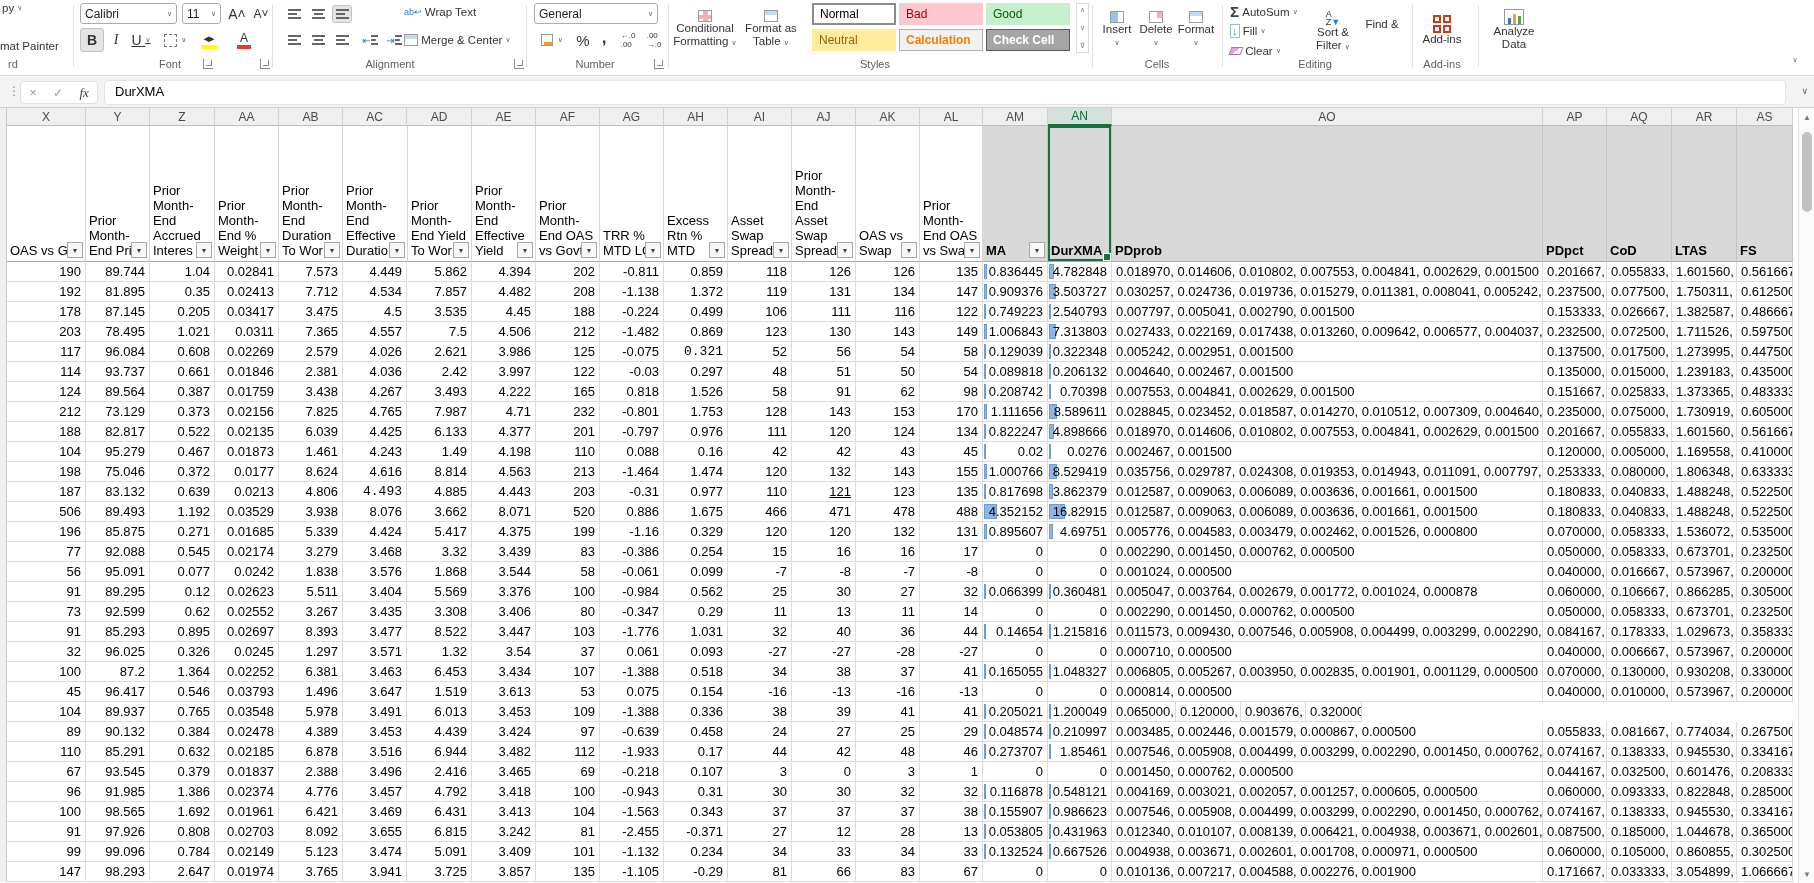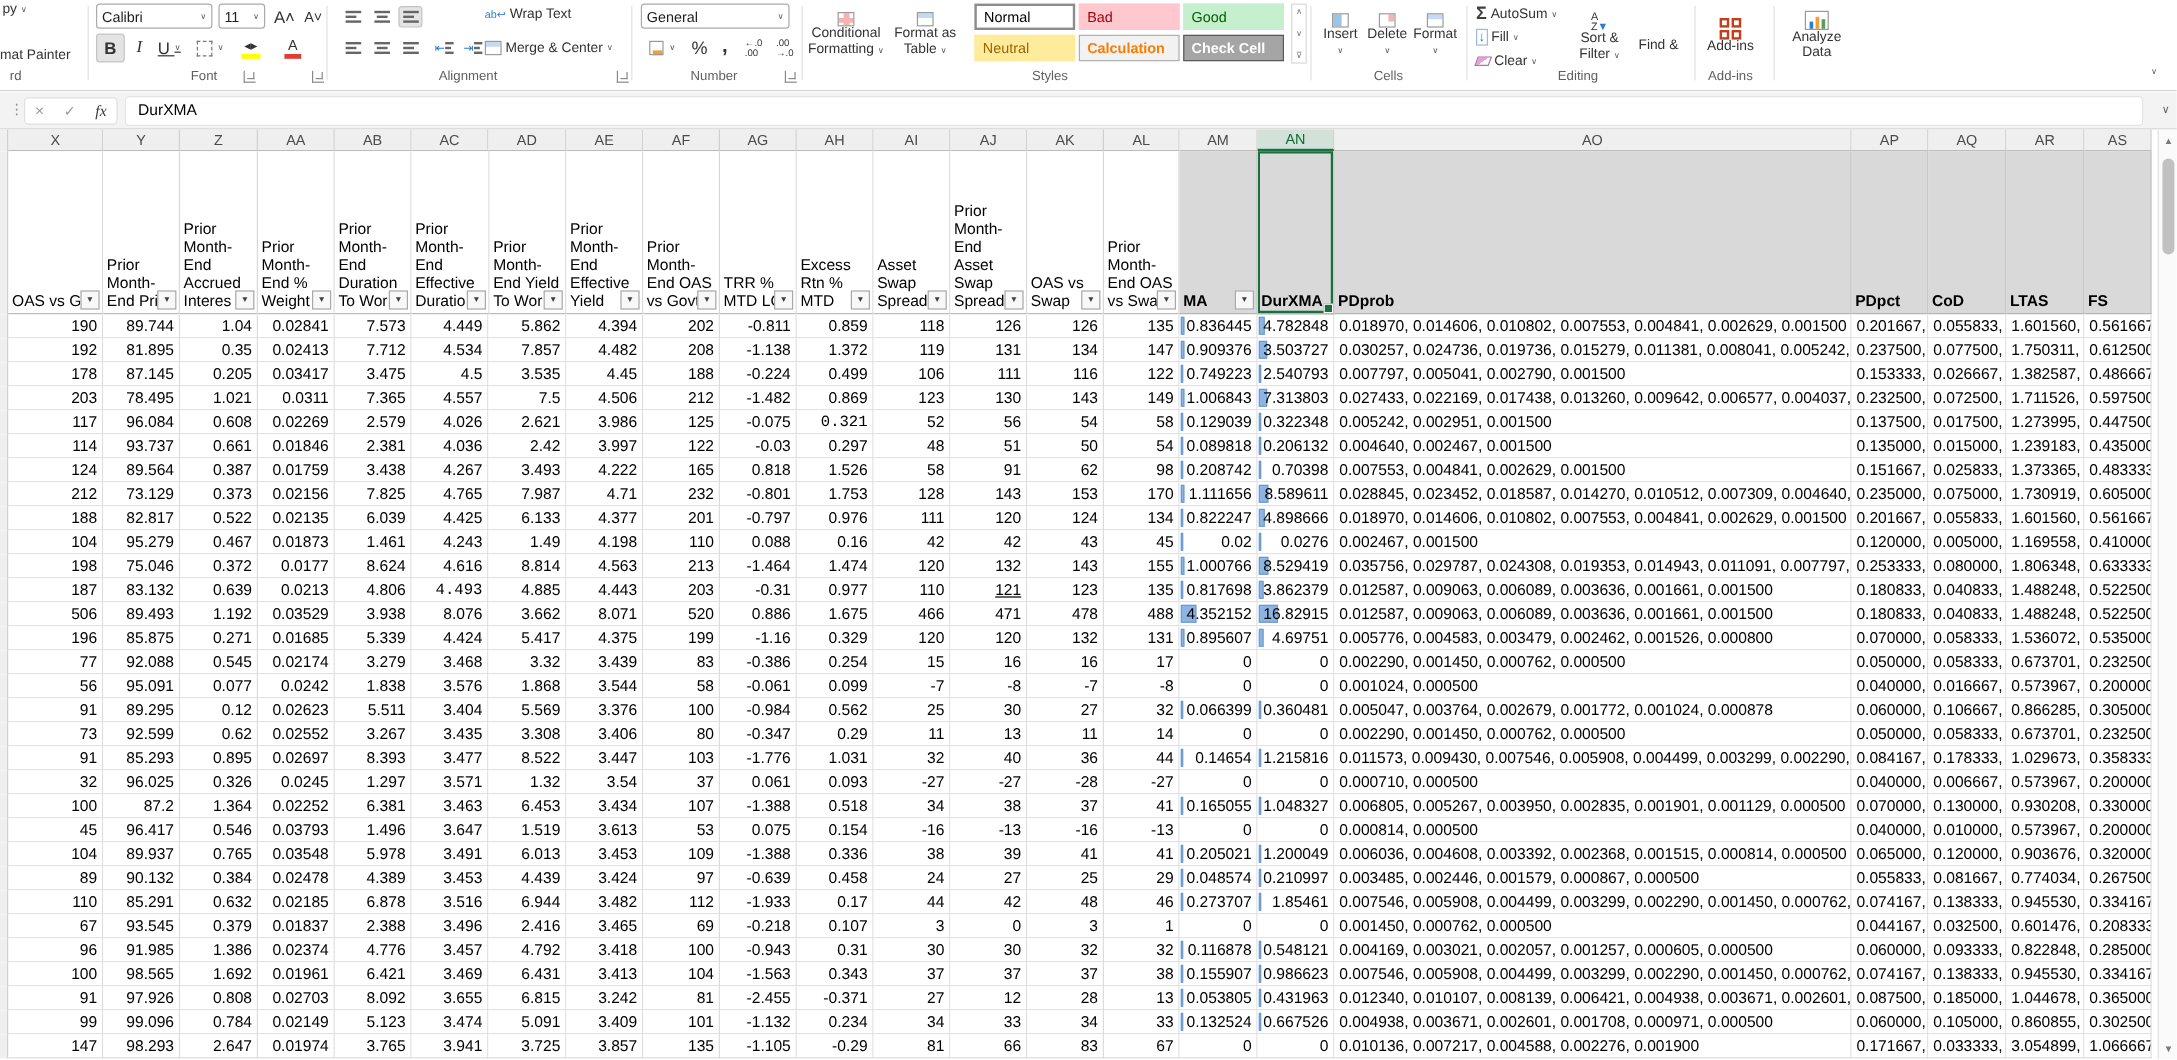--- a/index.html
+++ b/index.html
@@ -205,21 +205,21 @@
     <div class="vdiv" style="left:1222px;"></div>
 
     <div class="btn rtxt" style="left:1230px;top:3px;"><span class="sigma">Σ</span>&nbsp;<span>AutoSum</span>&nbsp;<span class="chev">∨</span></div>
     <div class="btn rtxt" style="left:1230px;top:24px;"><span style="color:#2B7CD3;font-size:11px;border:1px solid #9CB9DC;padding:0 1px;">↓</span>&nbsp;<span>Fill</span>&nbsp;<span class="chev">∨</span></div>
     <div class="btn rtxt" style="left:1230px;top:45px;"><span style="width:12px;height:8px;background:linear-gradient(135deg,#E8A0D8 50%,#fff 50%);border:1px solid #B070A8;transform:skewX(-20deg);display:inline-block;"></span>&nbsp;<span>Clear</span>&nbsp;<span class="chev">∨</span></div>
     <div class="btn rtxt" style="left:1310px;top:2px;width:46px;height:58px;flex-direction:column;line-height:13px;">
       <span style="font-size:9px;line-height:8px;color:#333;">A<br>Z<span style="color:#2B7CD3;">▼</span></span>
       <span>Sort &amp;</span>
       <span><span>Filter</span> <span class="chev">∨</span></span>
     </div>
-    <div class="btn rtxt" style="left:1358px;top:14px;width:48px;height:58px;flex-direction:column;line-height:13px;gap:48px;">
+    <div class="btn rtxt" style="left:1358px;top:0;width:48px;height:58px;flex-direction:column;line-height:13px;gap:48px;">
       <span class="magnifier"></span>
       <span>Find &amp;</span>
       <span><span>Select</span> <span class="chev">∨</span></span>
     </div>
     <div class="grouplabel" style="left:1285px;width:60px;">Editing</div>
     <div class="vdiv" style="left:1412px;"></div>
 
     <div class="btn rtxt" style="left:1420px;top:2px;width:44px;height:56px;flex-direction:column;line-height:13px;">
       <span style="width:18px;height:18px;display:inline-block;background:
         linear-gradient(#fff,#fff) 0 0/8px 8px no-repeat, linear-gradient(#fff,#fff) 10px 0/8px 8px no-repeat,
@@ -936,21 +936,20 @@
           <div class="dcell r" style="width: 64px;"><span class="dval">3.453</span></div>
           <div class="dcell r" style="width: 64px;"><span class="dval">109</span></div>
           <div class="dcell r" style="width: 64px;"><span class="dval">-1.388</span></div>
           <div class="dcell r" style="width: 64px;"><span class="dval">0.336</span></div>
           <div class="dcell r" style="width: 64px;"><span class="dval">38</span></div>
           <div class="dcell r" style="width: 64px;"><span class="dval">39</span></div>
           <div class="dcell r" style="width: 64px;"><span class="dval">41</span></div>
           <div class="dcell r" style="width: 63px;"><span class="dval">41</span></div>
           <div class="dcell r" style="width: 65px;"><div class="dbar" style="width: 2px;"></div><span class="dval">0.205021</span></div>
           <div class="dcell r" style="width: 64px;"><div class="dbar" style="width: 2px;"></div><span class="dval">1.200049</span></div>
-          <div class="dcell l" style="width: 431px;"><span class="dval">0.006036, 0.004608, 0.003392, 0.002368, 0.001515, 0.000814, 0.000500</span></div>
           <div class="dcell l" style="width: 64px;"><span class="dval">0.065000,</span></div>
           <div class="dcell l" style="width: 65px;"><span class="dval">0.120000,</span></div>
           <div class="dcell l" style="width: 65px;"><span class="dval">0.903676,</span></div>
           <div class="dcell l" style="width: 56px;"><span class="dval">0.320000,</span></div>
         </div>
         <div class="drow">
           <div class="stub" style="height: 20px;"></div>
           <div class="dcell r" style="width: 79px;"><span class="dval">89</span></div>
           <div class="dcell r" style="width: 64px;"><span class="dval">90.132</span></div>
           <div class="dcell r" style="width: 65px;"><span class="dval">0.384</span></div>

